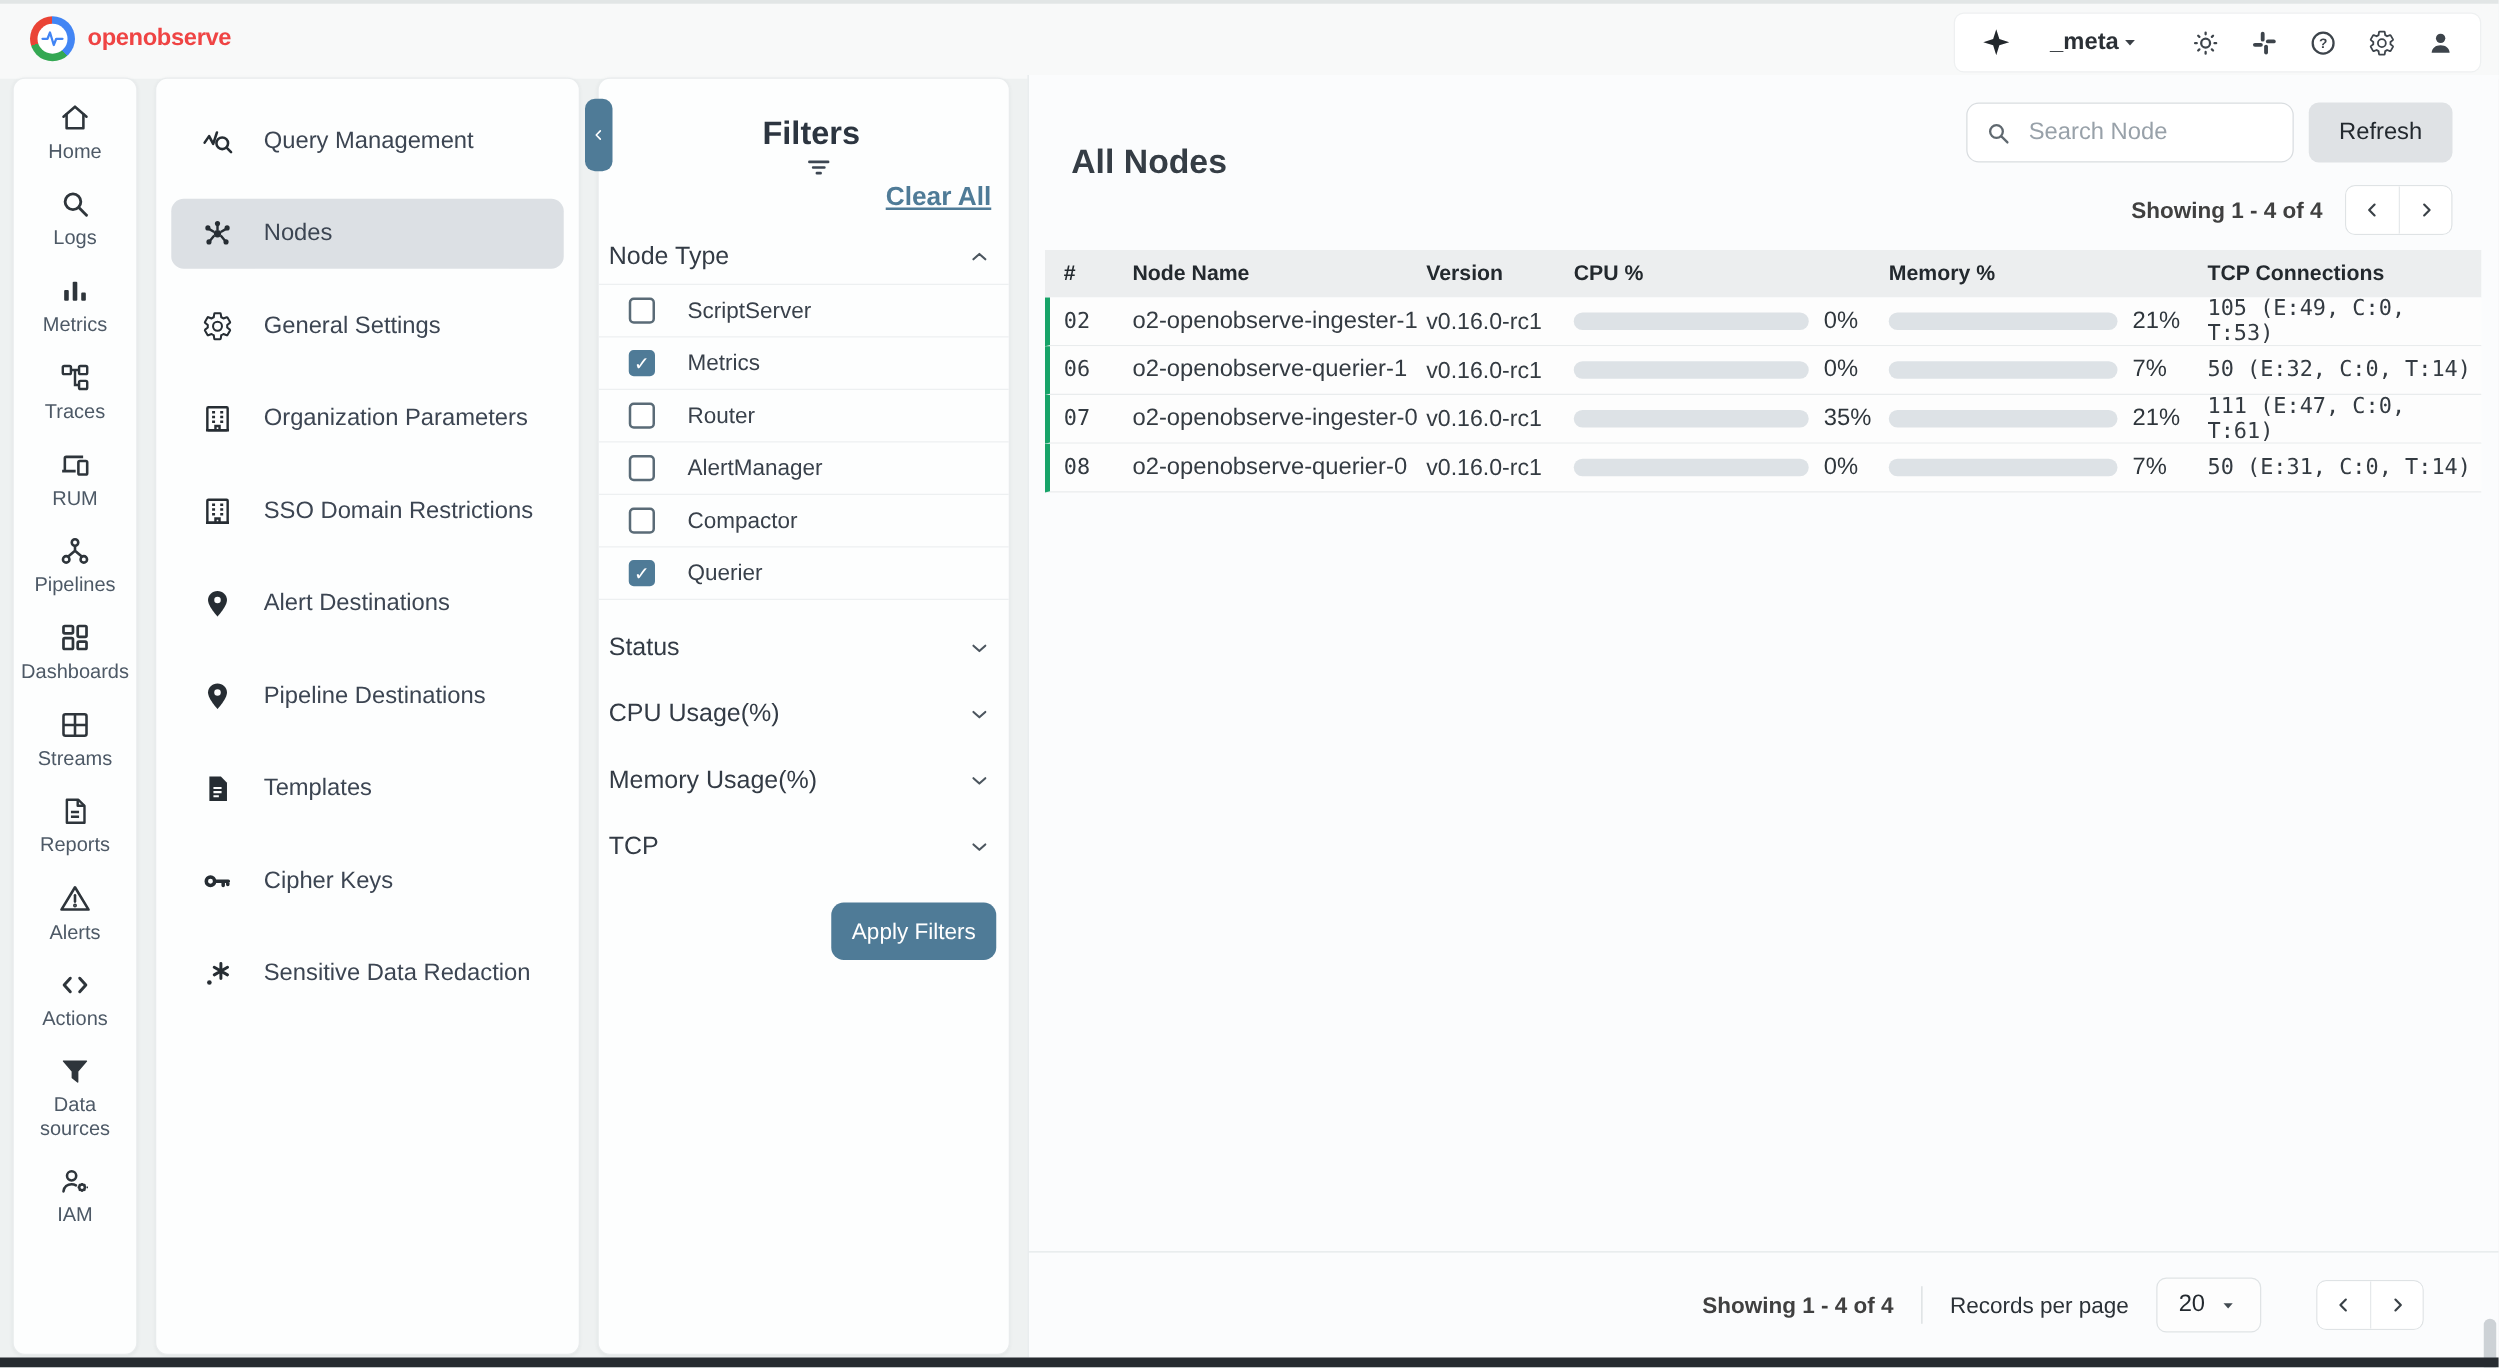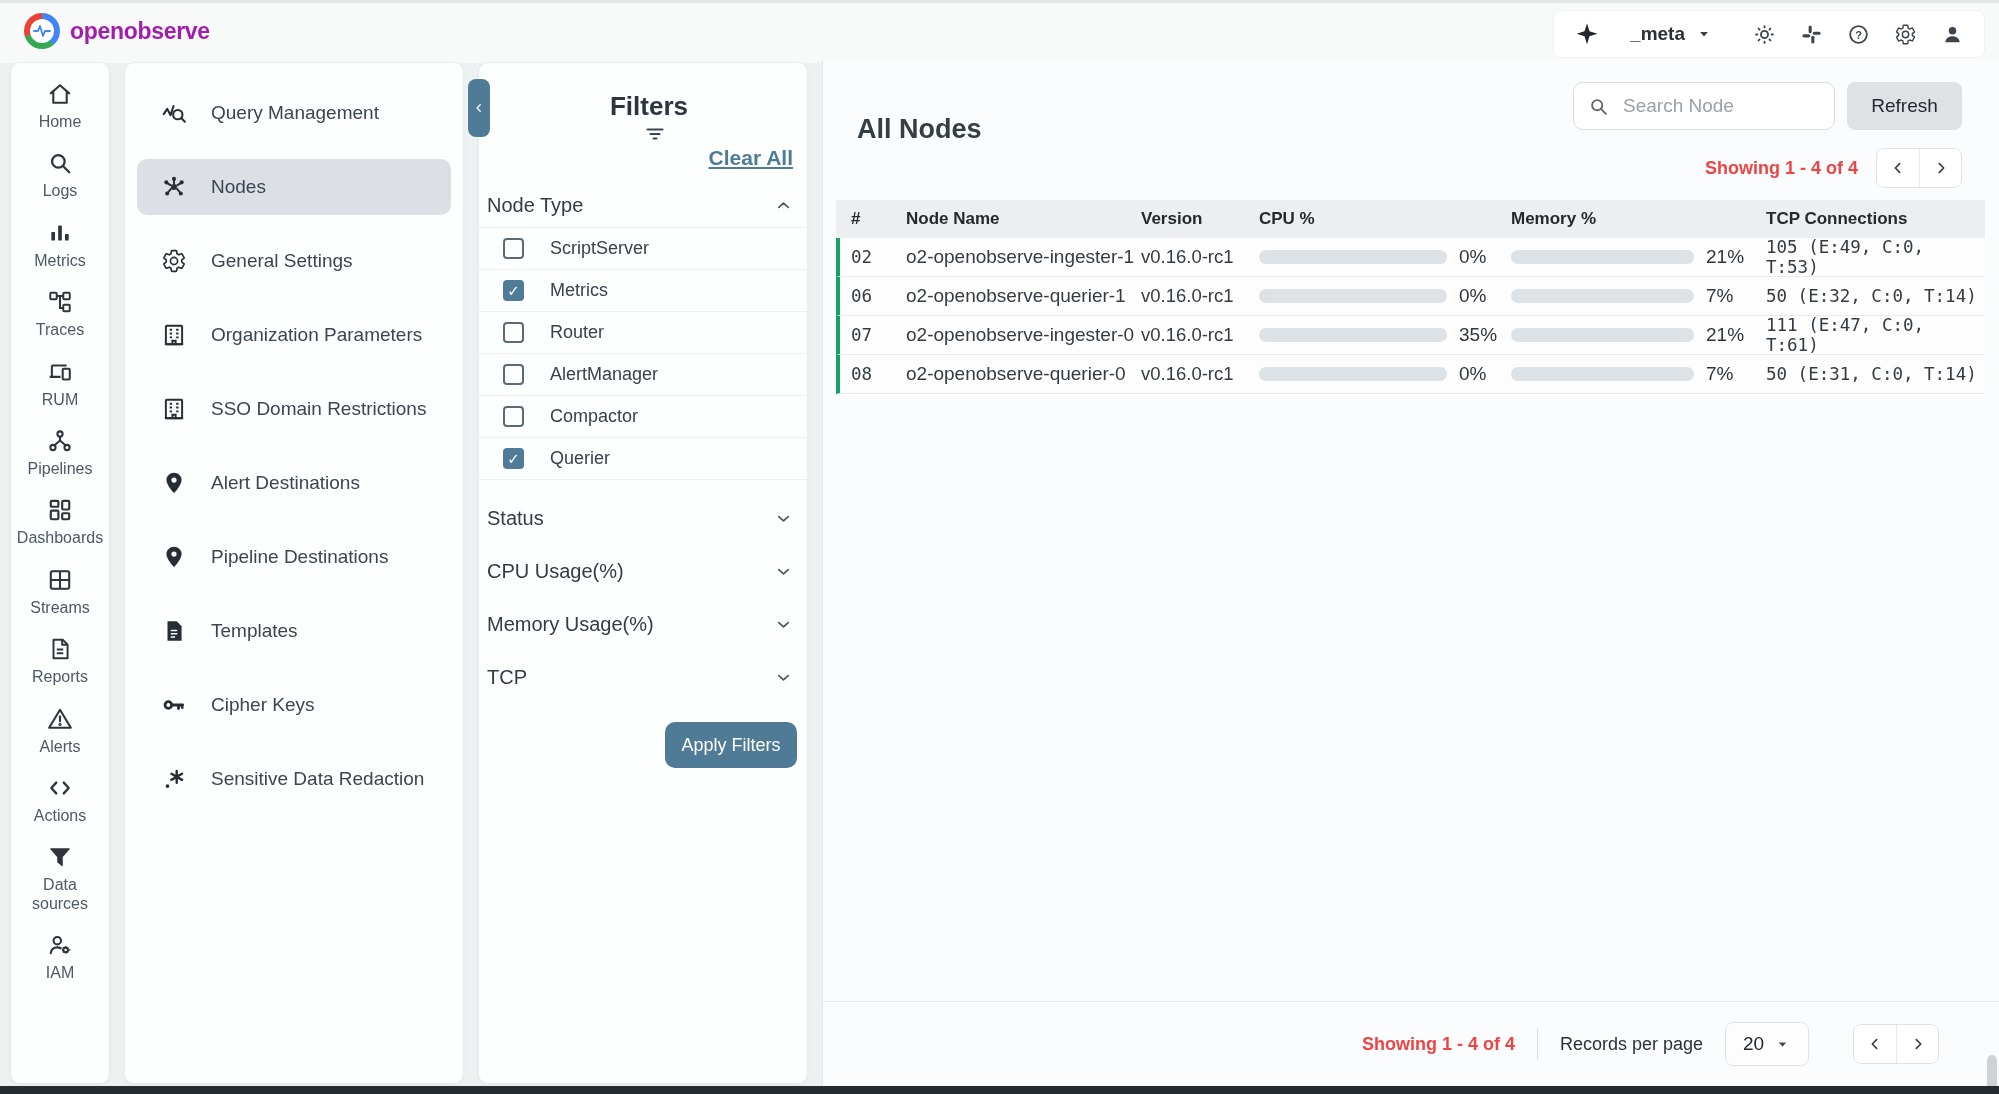--- a/index.html
+++ b/index.html
@@ -11,26 +11,26 @@
   .icon svg{width:100%;height:100%;display:block;}
 
   
   .topbar{position:absolute;left:0;top:0;right:0;height:60px;background:#f8f9f9;border-top:3px solid #e2e6e6;}
   .logo{position:absolute;left:24px;top:10px;display:flex;align-items:center;gap:10px;}
   .logo-mark{width:36px;height:36px;border-radius:50%;
     background:conic-gradient(#4285f4 0 140deg,#34a853 140deg 252deg,#ea4335 252deg 360deg);
     position:relative;}
   .logo-mark::after{content:"";position:absolute;inset:6px;background:#fff;border-radius:50%;}
   .logo-pulse{position:absolute;left:8px;top:8px;width:20px;height:20px;z-index:2;}
-  .logo-text{font-size:23px;font-weight:800;color:#a21caf;letter-spacing:-.3px;}
+  .logo-text{font-size:19px;font-weight:800;color:#ef4444;letter-spacing:-.3px;}
   .topbar-right{position:absolute;right:14px;top:7px;height:46px;background:#ffffff;border:1px solid #eef0f1;
     border-radius:8px;display:flex;align-items:center;padding:0 20px;gap:24px;}
   .tb-icon{width:23px;height:23px;color:#3d444b;cursor:pointer;}
   .sparkle{color:#22272c;width:26px;height:26px;}
-  .org-select{display:flex;align-items:center;gap:10px;margin:0 16px 0 6px;cursor:pointer;}
+  .org-select{display:flex;align-items:center;gap:0;margin:0 16px 0 6px;cursor:pointer;}
   .org-label{font-size:19px;font-weight:600;color:#2b3036;}
   .org-caret{width:18px;height:18px;color:#3a4046;}
 
   
   .panel{position:absolute;background:#fdfefe;border:1px solid #e9eced;border-radius:10px;
     box-shadow:0 1px 3px rgba(40,50,60,.05);}
   #icon-sidebar{left:10px;top:62px;width:100px;height:1022px;padding-top:8px;box-sizing:border-box;}
   #menu-panel{left:124px;top:62px;width:340px;height:1022px;padding-top:22px;box-sizing:border-box;}
   #filters-panel{left:478px;top:62px;width:330px;height:1022px;box-sizing:border-box;}
 
@@ -73,21 +73,21 @@
   .page-title{position:absolute;left:34px;top:36px;font-size:27px;color:#353d45;}
   .search-box{position:absolute;top:22px;right:164px;width:262px;height:48px;background:#fff;border:1px solid #d9dde0;
     border-radius:10px;display:flex;align-items:center;gap:12px;padding:0 14px;box-sizing:border-box;justify-content:center;}
   .search-icon{width:21px;height:21px;color:#5f686f;flex:none;}
   .search-box input{border:none;outline:none;background:transparent;font-size:19px;font-family:inherit;
     color:#343b42;width:100%;}
   .search-box input::placeholder{color:#98a1a9;}
   .refresh-btn{position:absolute;top:22px;right:37px;width:115px;height:48px;background:#dfe2e5;border:none;
     border-radius:8px;font-size:19px;color:#23292f;font-family:inherit;cursor:pointer;}
   .top-paging{position:absolute;top:88px;right:37px;display:flex;align-items:center;gap:18px;}
-  .showing-text{font-size:18px;font-weight:600;color:#ef4444;}
+  .showing-text{font-size:18px;font-weight:600;color:#404040;}
   .pag-group{display:flex;background:#fff;border:1px solid #dfe3e5;border-radius:8px;overflow:hidden;}
   .pag-btn{width:42px;height:38px;display:flex;align-items:center;justify-content:center;cursor:pointer;background:#fff;border:none;}
   .pag-btn + .pag-btn{border-left:1px solid #e6e9eb;}
   .pag-btn .icon{width:16px;height:16px;color:#3a4147;}
 
   
   .table{position:absolute;left:13px;right:14px;top:140px;}
   .thead{display:flex;align-items:center;height:38px;background:#eceeef;padding-left:15px;
     font-size:17px;font-weight:bold;color:#23292e;}
   .trow{display:flex;align-items:center;height:38px;background:#fdfdfd;border-bottom:1px solid #e9eced;

